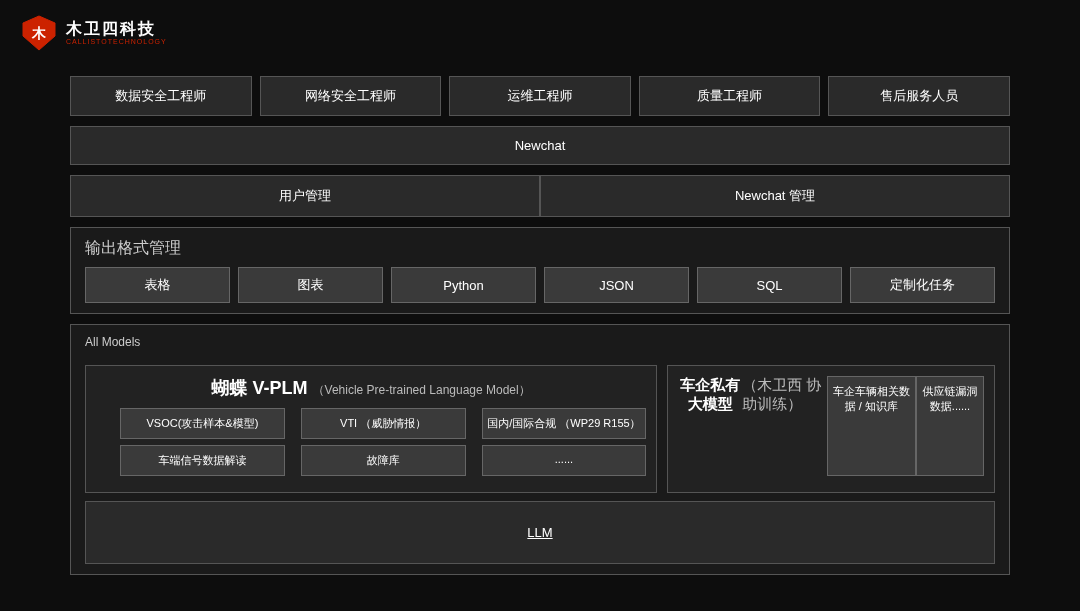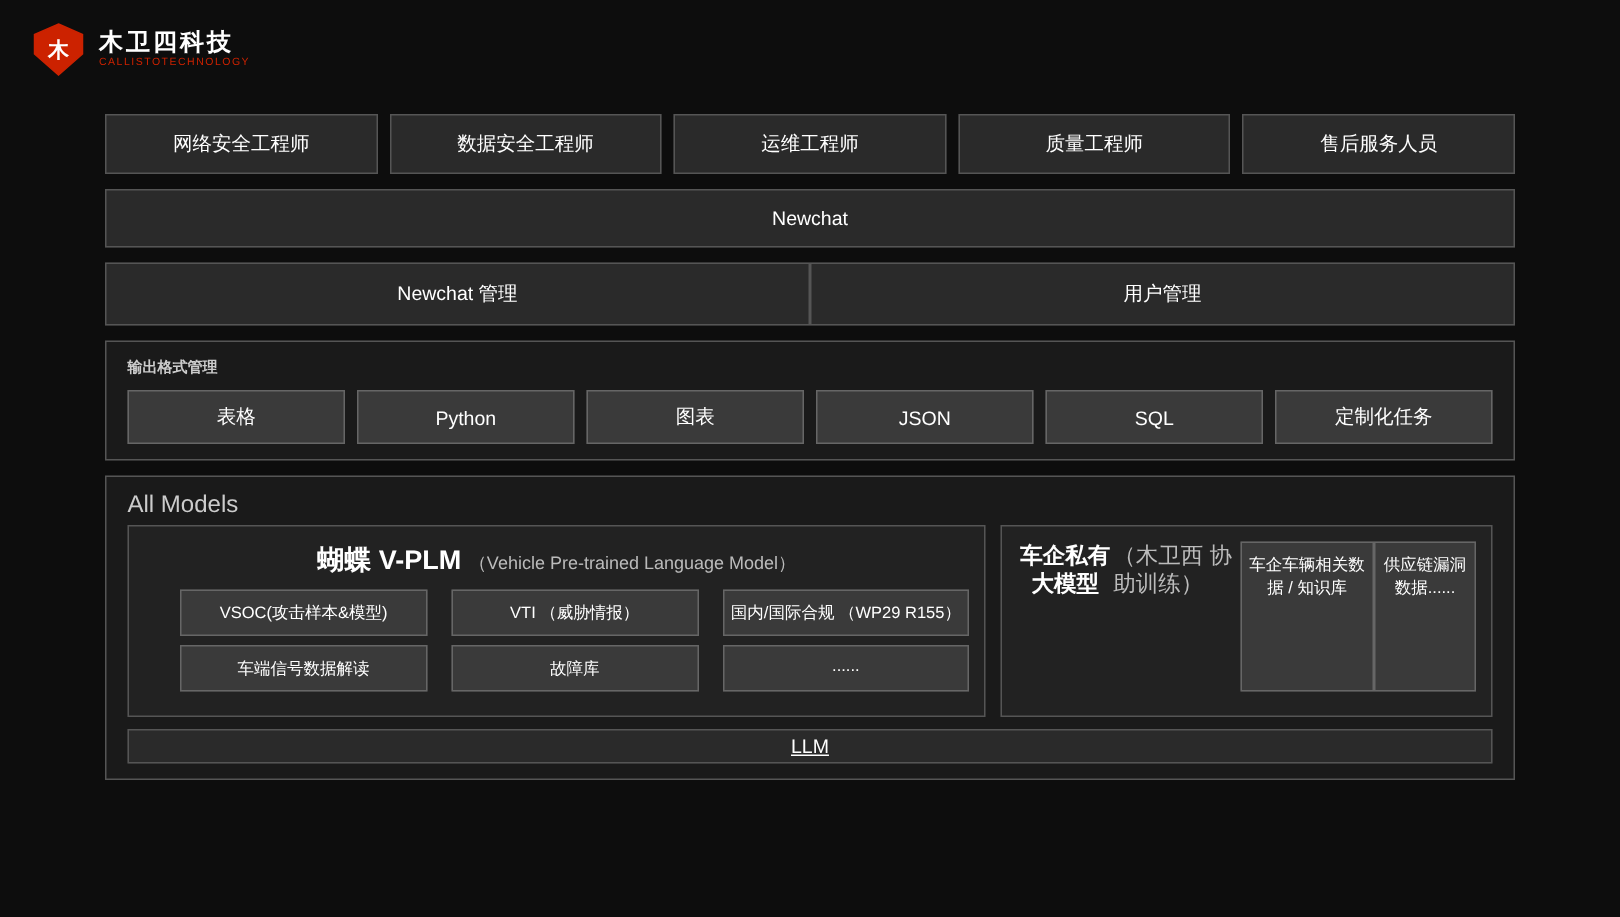--- a/index.html
+++ b/index.html
@@ -115,24 +115,23 @@
     }
 
     
     .output-section {
       border: 1px solid #555;
       padding: 10px 14px;
       background-color: #1a1a1a;
     }
 
     .section-label {
-      font-size: 10px;
+      font-size: 16px;
       color: #ccc;
       margin-bottom: 8px;
-      font-weight: bold;
     }
 
     .output-buttons-row {
       display: flex;
       gap: 8px;
     }
 
     .output-btn {
       flex: 1;
       background-color: #3a3a3a;
@@ -146,23 +145,23 @@
     }
 
     
     .models-section {
       border: 1px solid #555;
       padding: 10px 14px;
       background-color: #1a1a1a;
     }
 
     .models-label {
-      font-size: 16px;
+      font-size: 12px;
       color: #ccc;
-      margin-bottom: 4px;
+      margin-bottom: 16px;
     }
 
     .models-inner {
       display: flex;
       gap: 10px;
     }
 
     
     .vplm-box {
       flex: 1.8;
@@ -236,21 +235,21 @@
       font-size: 11px;
       text-align: center;
       margin-bottom: 6px;
     }
 
     
     .llm-bar {
       background-color: #2a2a2a;
       border: 1px solid #555;
       color: #fff;
-      padding: 3px;
+      padding: 23px;
       font-size: 13px;
       text-align: center;
       margin-top: 8px;
       text-decoration: underline;
     }
   </style>
 </head>
 <body>
 
 <div class="header">
@@ -262,42 +261,42 @@
     <div class="logo-text">
       <span class="logo-text-cn">木卫四科技</span>
       <span class="logo-text-en">CALLISTOTECHNOLOGY</span>
     </div>
   </div>
 </div>
 
 <div class="main-content">
 
   <div class="role-buttons-row">
+    <button class="role-btn">数据安全工程师</button>
     <button class="role-btn">网络安全工程师</button>
-    <button class="role-btn">数据安全工程师</button>
     <button class="role-btn">运维工程师</button>
     <button class="role-btn">质量工程师</button>
     <button class="role-btn">售后服务人员</button>
   </div>
 
   <div class="chat-buttons-row">
     <button class="chat-btn">Newchat</button>
   </div>
 
   <div class="mgmt-row">
+    <button class="mgmt-btn">用户管理</button>
     <button class="mgmt-btn">Newchat 管理</button>
-    <button class="mgmt-btn">用户管理</button>
   </div>
 
   <div class="output-section">
     <div class="section-label">输出格式管理</div>
     <div class="output-buttons-row">
       <button class="output-btn">表格</button>
+      <button class="output-btn">图表</button>
       <button class="output-btn">Python</button>
-      <button class="output-btn">图表</button>
       <button class="output-btn">JSON</button>
       <button class="output-btn">SQL</button>
       <button class="output-btn">定制化任务</button>
     </div>
   </div>
 
   <div class="models-section">
     <div class="models-label">All Models</div>
     <div class="models-inner">
 

